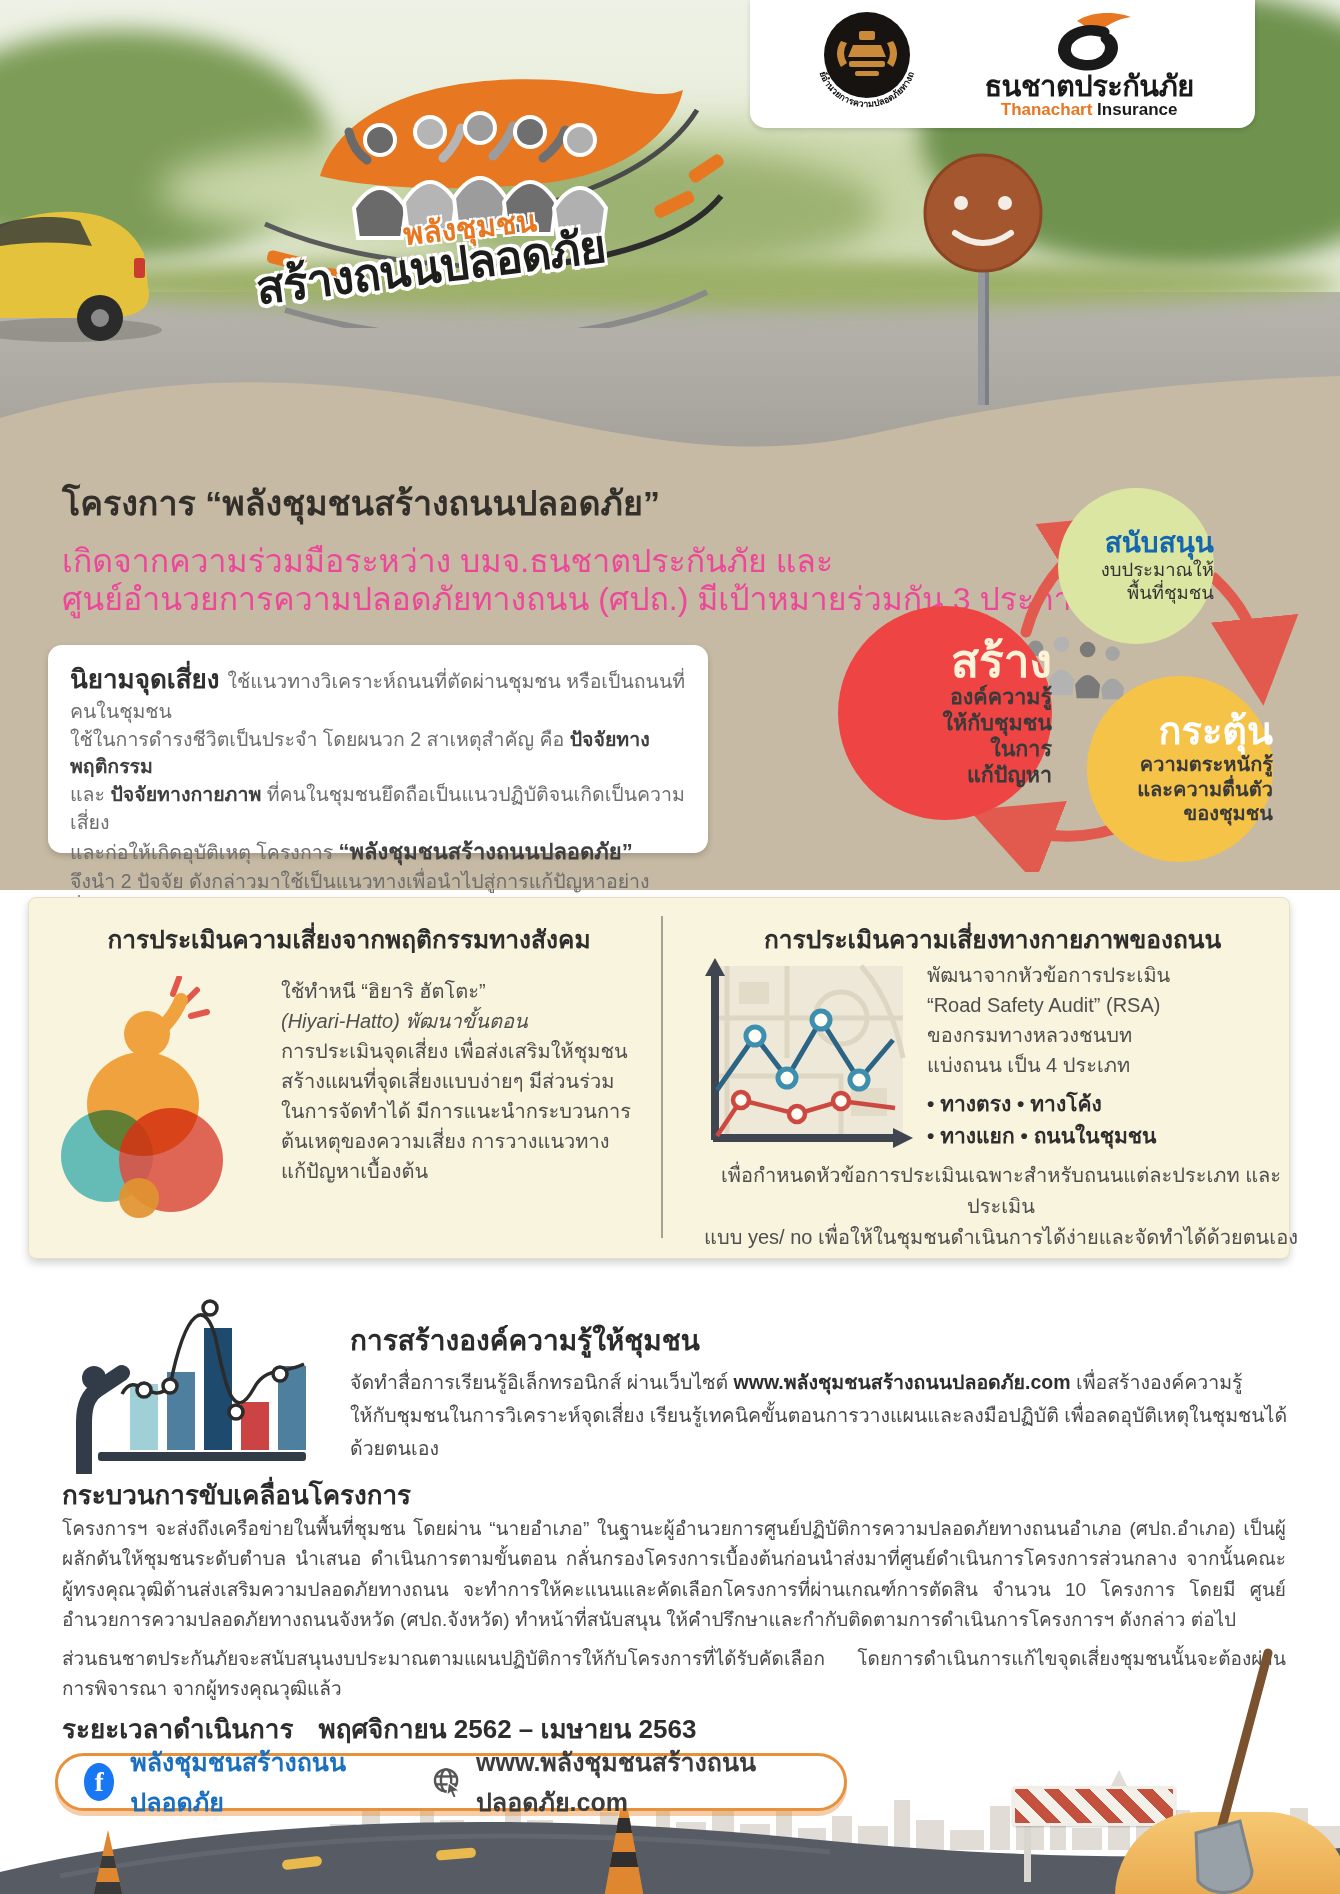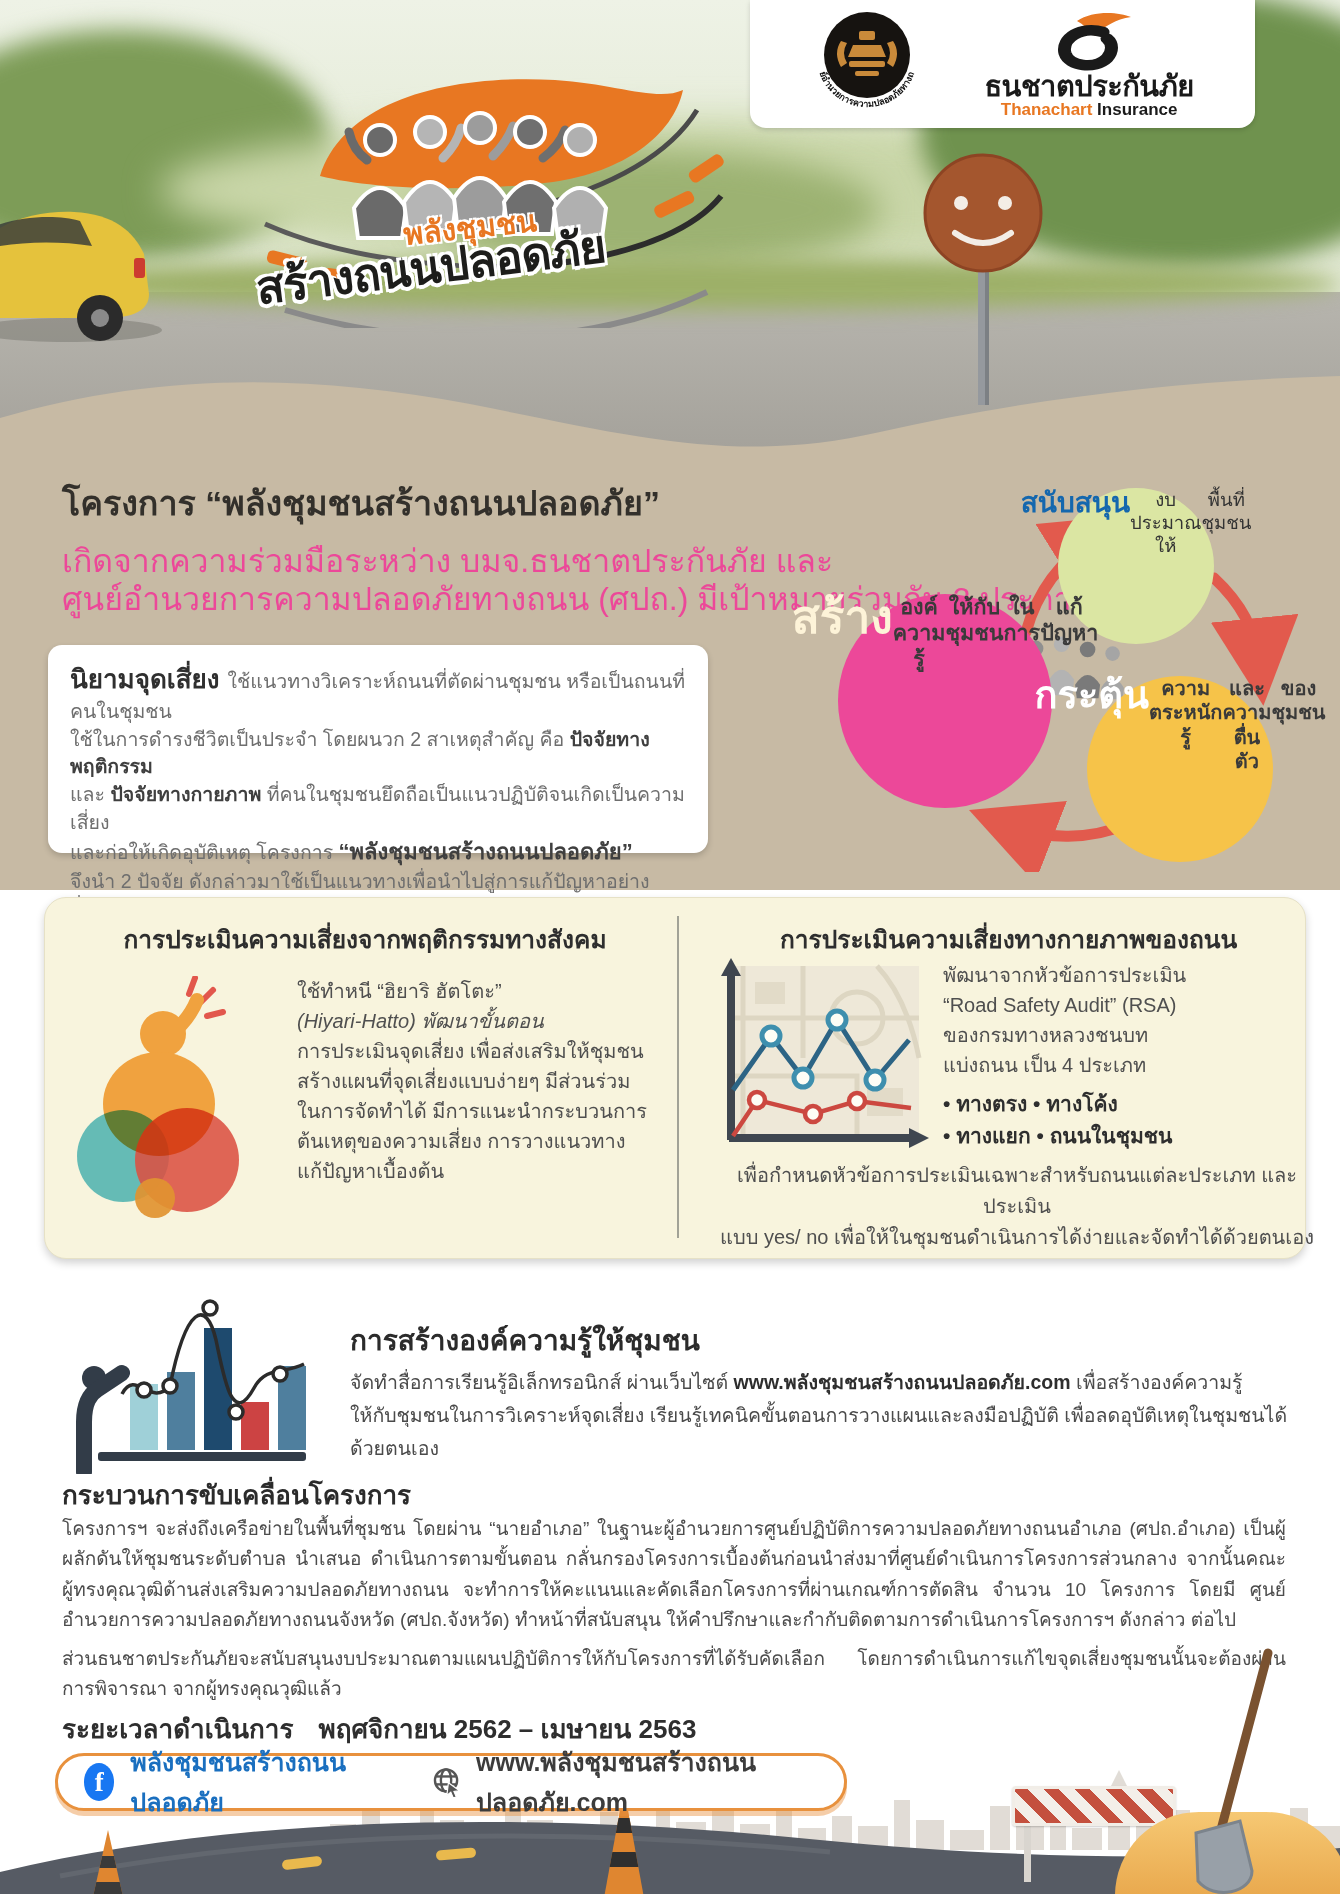--- a/index.html
+++ b/index.html
@@ -35,34 +35,34 @@
   .intro-title{position:absolute;top:476px;left:62px;font-size:34px;font-weight:bold;color:#33302b;}
   .intro-sub{position:absolute;top:542px;left:62px;font-size:32px;line-height:38px;color:#ec4899;}
   
   .risk-box{position:absolute;top:645px;left:48px;width:660px;height:208px;background:#fff;
         border-radius:14px;box-shadow:0 3px 6px rgba(0,0,0,.18);padding:16px 22px;box-sizing:border-box;
         font-size:19.5px;line-height:1.42;color:#6e6e6e;}
   .risk-box b{color:#3f3f3f;}
   .risk-title{font-size:26px;font-weight:bold;color:#2f2f2f;margin-right:8px;}
   
   .cycle{position:absolute;top:480px;left:830px;width:510px;height:392px;}
-  .circ{position:absolute;border-radius:50%;display:flex;flex-direction:row;align-items:flex-start;
+  .circ{position:absolute;border-radius:50%;display:flex;flex-direction:column;align-items:flex-end;
         justify-content:center;text-align:center;}
   .circ-green{left:228px;top:8px;width:156px;height:156px;background:#dbe6a3;}
-  .circ-orange{left:8px;top:114px;width:214px;height:214px;background:#ec4899;}
+  .circ-orange{left:8px;top:126px;width:214px;height:214px;background:#ef4444;}
   .circ-yellow{left:257px;top:196px;width:186px;height:186px;background:#f6c349;}
   .cg-title{font-size:28px;font-weight:bold;color:#1467ae;line-height:1.05;}
   .cg-line{font-size:18.5px;color:#333;line-height:1.25;}
   .co-title{font-size:46px;font-weight:bold;color:#fdf3d8;line-height:1.0;}
   .co-line{font-size:21.5px;font-weight:bold;color:#3a3a3a;line-height:1.22;}
   .cy-title{font-size:38px;font-weight:bold;color:#fff;line-height:1.05;}
   .cy-line{font-size:20px;font-weight:bold;color:#3a3a3a;line-height:1.22;}
   
-  .cream{position:absolute;top:897px;left:44px;width:1260px;height:360px;background:#f8f4dd;
-        border:1px solid #e6e1c6;border-radius:22px;box-shadow:0 4px 8px rgba(0,0,0,.18);}
+  .cream{position:absolute;top:897px;left:28px;width:1260px;height:360px;background:#f8f4dd;
+        border:1px solid #e6e1c6;border-radius:8px;box-shadow:0 4px 8px rgba(0,0,0,.18);}
   .divider{position:absolute;left:632px;top:18px;width:2px;height:322px;background:#a2a296;}
   .as-title{position:absolute;font-size:24.5px;font-weight:bold;color:#2e2e2e;}
   .as-text{position:absolute;font-size:20px;line-height:1.5;color:#4f4f4f;}
   .as-text .it{font-style:italic;}
   .as-bullets{font-weight:bold;color:#2e2e2e;font-size:21px;line-height:1.5;margin-top:8px;}
   .as-note{position:absolute;font-size:20px;line-height:1.55;color:#4f4f4f;}
   
   .kn-title{position:absolute;top:1318px;left:350px;font-size:28px;font-weight:bold;color:#2b2b2b;}
   .kn-text{position:absolute;top:1366px;left:350px;width:965px;font-size:19.5px;line-height:1.7;color:#4a4a4a;}
   .kn-text b{color:#2e2e2e;}

